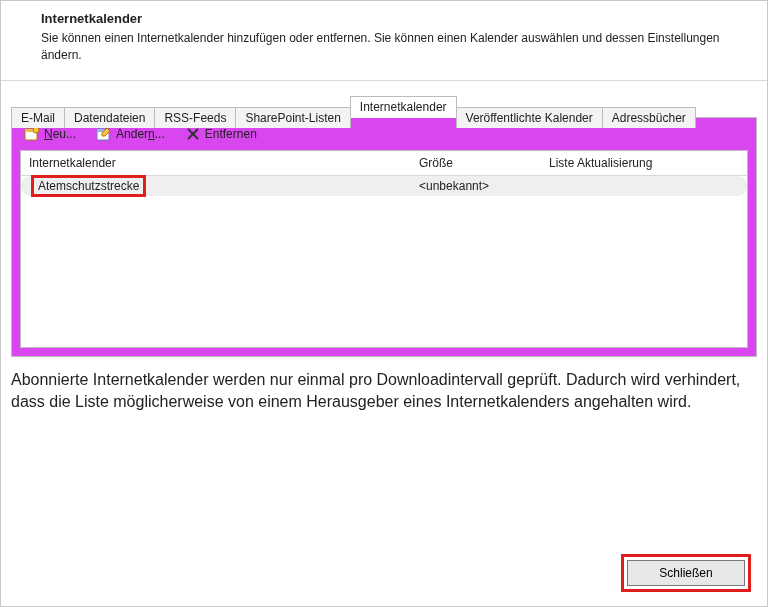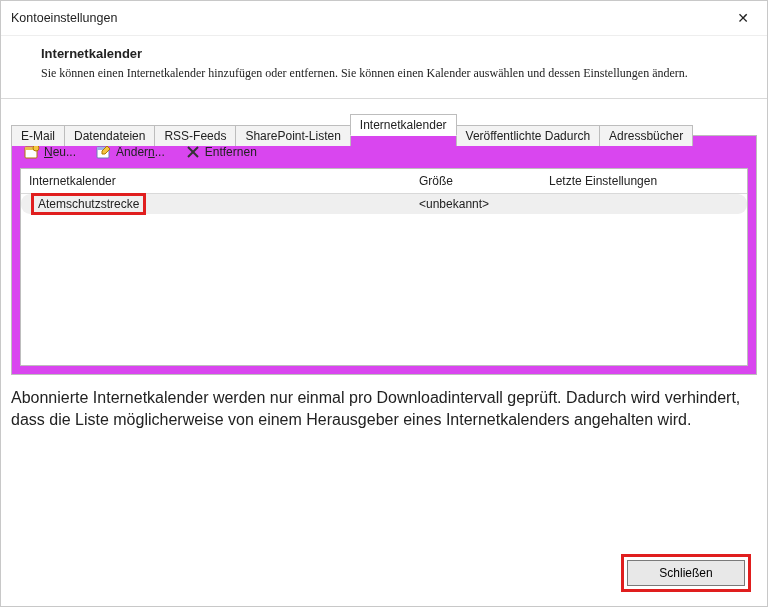--- a/index.html
+++ b/index.html
@@ -45,21 +45,20 @@
     padding: 10px 40px 6px 40px;
   }
   .header .hdr-title {
     font-weight: bold;
     font-size: 13px;
     margin-bottom: 4px;
   }
   .header .hdr-sub {
     font-size: 12px;
     line-height: 1.4;
-    font-family: Liberation Serif, serif;
   }
   .sep {
     border-top: 1px solid #d9d9d9;
     margin: 10px 0 0 0;
   }
   .tabs-area {
     padding: 12px 10px 0 10px;
   }
   .tabs {
     display: flex;
@@ -164,42 +163,36 @@
     font-family: Liberation Sans, sans-serif;
     font-size: 12px;
     cursor: default;
   }
 </style>
 </head>
 <body>
 
 <div class="window">
 
-  <div class="titlebar">
-    <span class="title">Kontoeinstellungen</span>
-    <div class="close-btn">
-      <span>✕</span>
-    </div>
-  </div>
 
   <div class="header">
     <div class="hdr-title">Internetkalender</div>
     <div class="hdr-sub">Sie können einen Internetkalender hinzufügen oder entfernen. Sie können einen Kalender auswählen und dessen Einstellungen ändern.</div>
   </div>
 
   <div class="sep"></div>
 
   <div class="tabs-area">
     <div class="tabs">
       <div class="tab">E-Mail</div>
       <div class="tab">Datendateien</div>
       <div class="tab">RSS-Feeds</div>
       <div class="tab">SharePoint-Listen</div>
       <div class="tab active">Internetkalender</div>
-      <div class="tab">Veröffentlichte Dadurch</div>
+      <div class="tab">Veröffentlichte Kalender</div>
       <div class="tab">Adressbücher</div>
     </div>
 
     <div class="panel">
       <div class="toolbar">
 
         <div class="tb-btn">
           <span class="tb-icon">
             <svg width="16" height="16" viewBox="0 0 16 16">
               <rect x="1" y="3" width="12" height="11" rx="1" fill="#fff" stroke="#b07a00"></rect>
@@ -229,21 +222,21 @@
             </svg>
           </span>
           <span>Entfernen</span>
         </div>
       </div>
 
       <div class="list-box">
         <div class="list-head">
           <div class="col-name">Internetkalender</div>
           <div class="col-size">Größe</div>
-          <div class="col-upd">Letzte Einstellungen</div>
+          <div class="col-upd">Liste Aktualisierung</div>
         </div>
         <div class="list-row">
           <div class="col-name">
             <span class="row-name-highlight">Atemschutzstrecke</span>
           </div>
           <div class="col-size">&lt;unbekannt&gt;</div>
         </div>
       </div>
     </div>
   </div>

